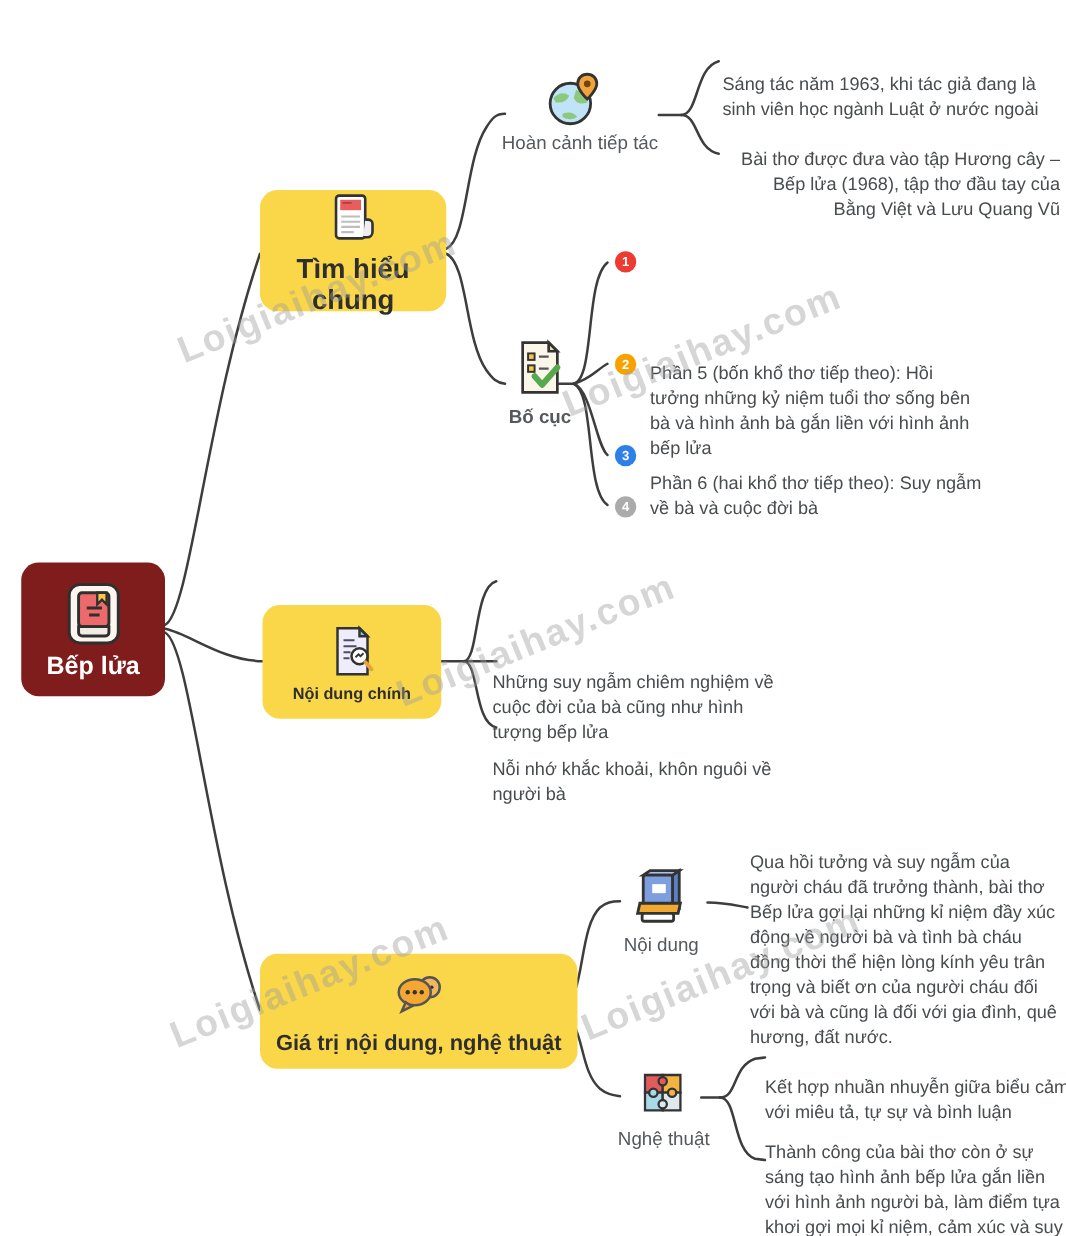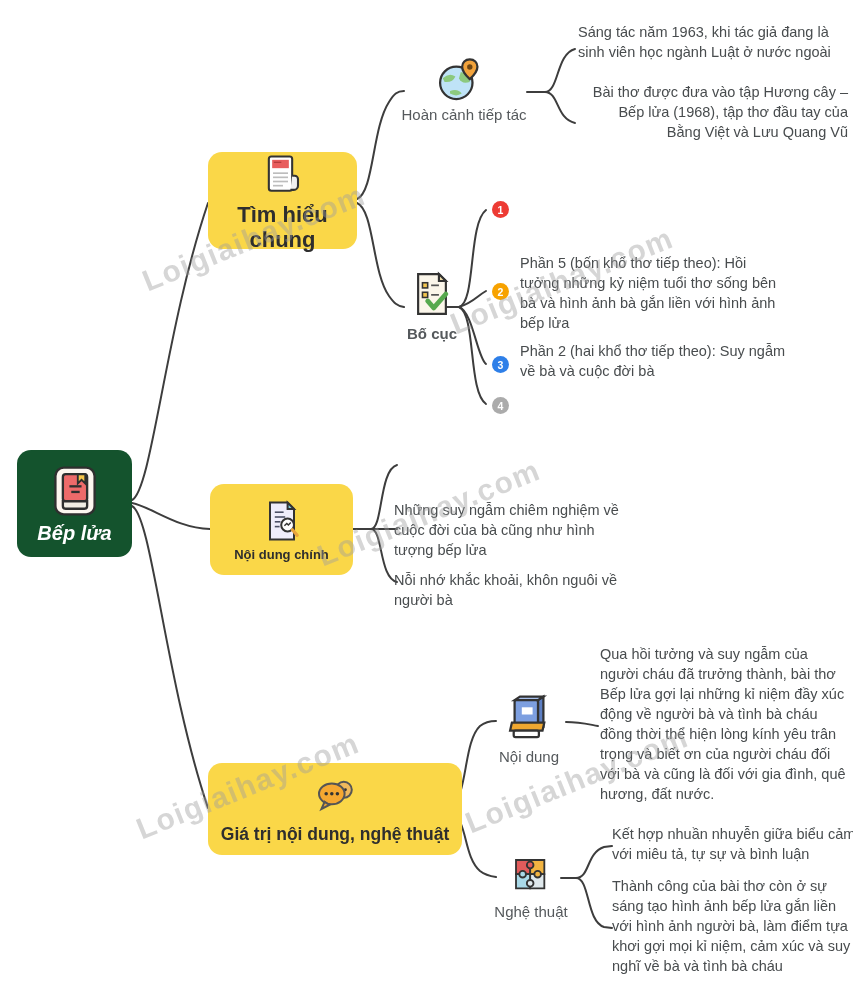--- a/index.html
+++ b/index.html
@@ -2,26 +2,26 @@
 <html><head>
 <meta charset="utf-8">
 <style>
   html,body{margin:0;padding:0;background:#ffffff;}
   *{box-sizing:border-box;}
   body{font-family:"Liberation Sans","DejaVu Sans",sans-serif;}
   #canvas{position:relative;width:853px;height:989px;background:#ffffff;overflow:hidden;}
   #wires{position:absolute;left:0;top:0;z-index:1;}
   .node{position:absolute;z-index:2;border-radius:14px;display:flex;flex-direction:column;align-items:center;justify-content:center;gap:3px;}
   .node.yellow{background:#FAD748;}
-  .node.purple{background:#14532d;font-style:italic;}
+  .node.purple{background:#7f1d1d;}
   .node-label{font-weight:700;color:#2e2e2e;text-align:center;line-height:1.15;}
   .node.purple .node-label{color:#ffffff;font-size:20px;}
   .subicon{position:absolute;z-index:2;}
   .sublabel{position:absolute;z-index:2;font-size:15px;color:#55595c;text-align:center;white-space:nowrap;}
-  .leaf{position:absolute;z-index:2;font-size:14.5px;line-height:20px;color:#484c4e;}
+  .leaf{position:absolute;z-index:2;font-size:14.5px;line-height:20px;color:#484c4e;margin-top:36px;}
   .badge{position:absolute;z-index:2;width:17px;height:17px;border-radius:50%;color:#fff;font-size:10.5px;font-weight:700;display:flex;align-items:center;justify-content:center;}
   .badge.b1{background:#ED3B34;}
   .badge.b2{background:#F7A200;}
   .badge.b3{background:#2E7FE8;}
   .badge.b4{background:#ABABAB;}
   .wm{position:absolute;z-index:3;font-size:30px;font-weight:700;color:#9e9e9e;opacity:.42;letter-spacing:1.5px;white-space:nowrap;transform:translate(-50%,-50%) rotate(-22deg);pointer-events:none;}
   svg.icon{display:block;}
 </style>
 </head>
 <body>
@@ -151,21 +151,21 @@
     </svg>
   </div>
   <div class="sublabel" style="left:398px;top:325px;width:68px;font-weight:bold;">Bố cục</div>
 
   <div class="badge b1" style="left:492px;top:201px;">1</div>
 
   <div class="badge b2" style="left:492px;top:283px;">2</div>
   <div class="leaf" style="left:520px;top:253px;width:268px;">Phần 5 (bốn khổ thơ tiếp theo): Hồi tưởng những kỷ niệm tuổi thơ sống bên bà và hình ảnh bà gắn liền với hình ảnh bếp lửa</div>
 
   <div class="badge b3" style="left:492px;top:356px;">3</div>
-  <div class="leaf" style="left:520px;top:341px;width:268px;">Phần 2 (hai khổ thơ tiếp theo): Suy ngẫm về bà và cuộc đời bà</div>
+  <div class="leaf" style="left:520px;top:341px;width:268px;">Phần 6 (hai khổ thơ tiếp theo): Suy ngẫm về bà và cuộc đời bà</div>
 
   <div class="badge b4" style="left:492px;top:397px;">4</div>
 
   <div class="leaf" style="left:394px;top:500px;width:240px;">Những suy ngẫm chiêm nghiệm về cuộc đời của bà cũng như hình tượng bếp lửa</div>
   <div class="leaf" style="left:394px;top:570px;width:245px;">Nỗi nhớ khắc khoải, khôn nguôi về người bà</div>
 
   <div class="subicon" style="left:502px;top:692px;">
     <svg class="icon" width="54" height="54" viewBox="0 0 60 60">
       <path d="M 40 9 l 6 -4 v 34 l -6 4 z" fill="#5d7fc4" stroke="#333333" stroke-width="2.5"></path>
       <path d="M 14 9 l 6 -4 h 26 l -6 4 z" fill="#a9c1ee" stroke="#333333" stroke-width="2.5"></path>

